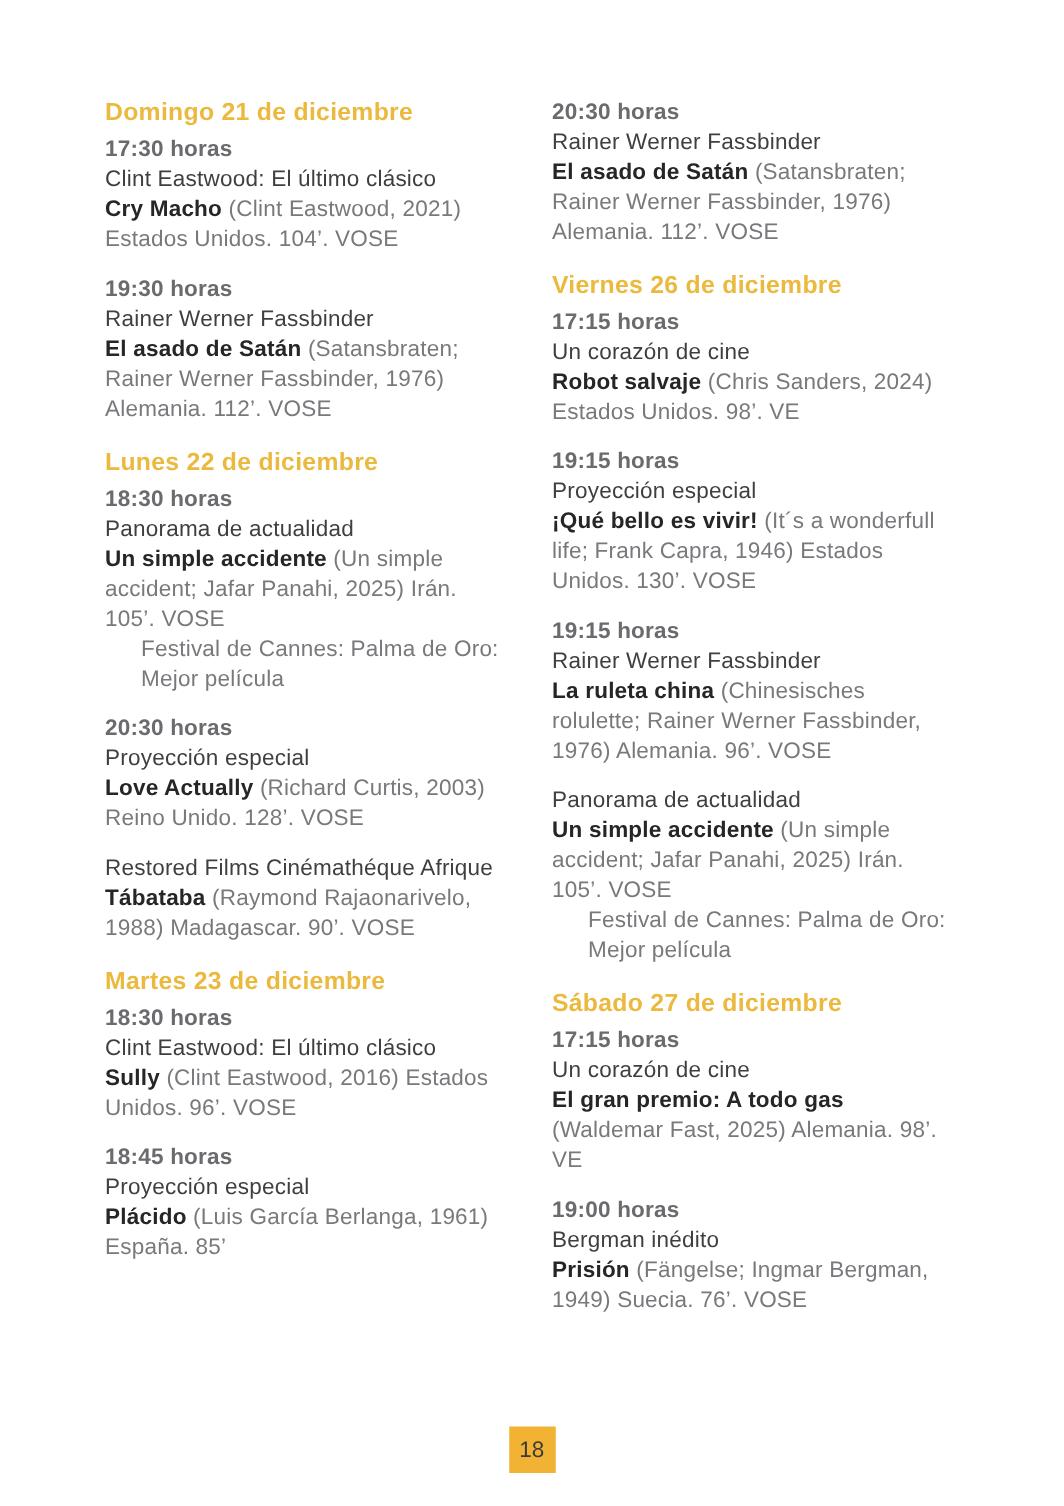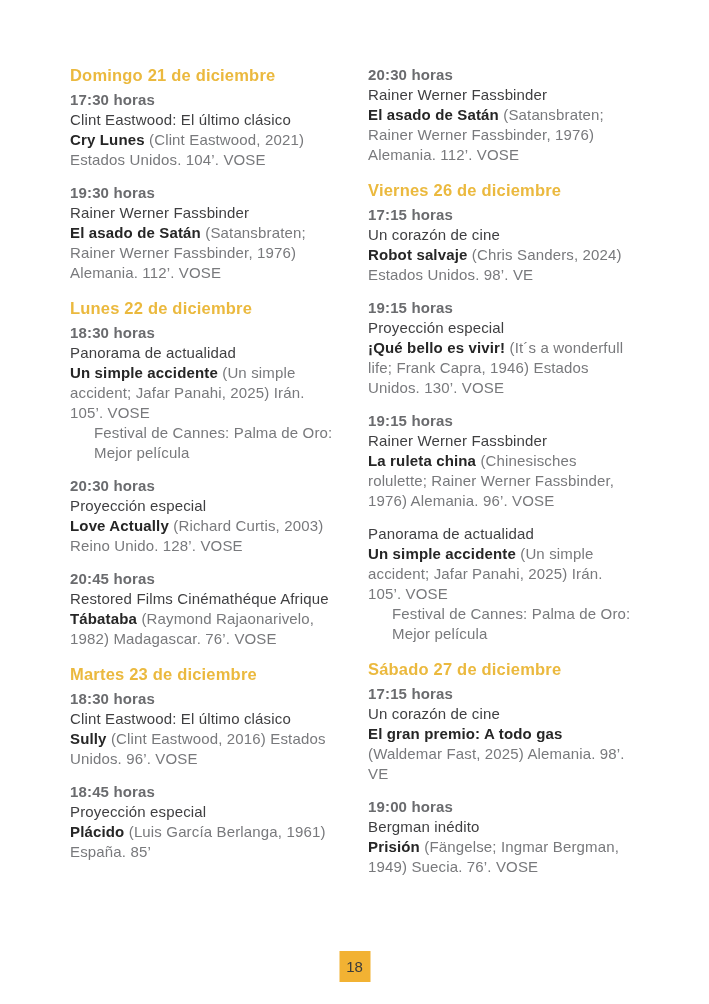--- a/index.html
+++ b/index.html
@@ -66,21 +66,21 @@
 </head>
 <body>
 
 <div class="page">
   <div class="columns">
     <div class="column">
         <h2 class="day-heading">Domingo 21 de diciembre</h2>
         <div class="session">
     <div class="time">17:30 horas</div>
     <div class="cycle">Clint Eastwood: El último clásico</div>
-    <p class="film"><span class="title">Cry Lunes</span> <span class="credits">(Clint Eastwood, 2021) Estados Unidos. 104’. VOSE</span></p>
+    <p class="film"><span class="title">Cry Macho</span> <span class="credits">(Clint Eastwood, 2021) Estados Unidos. 104’. VOSE</span></p>
 
   </div>
         <div class="session">
     <div class="time">19:30 horas</div>
     <div class="cycle">Rainer Werner Fassbinder</div>
     <p class="film"><span class="title">El asado de Satán</span> <span class="credits">(Satansbraten; Rainer Werner Fassbinder, 1976) Alemania. 112’. VOSE</span></p>
 
   </div>
         <h2 class="day-heading">Lunes 22 de diciembre</h2>
         <div class="session">
@@ -89,23 +89,22 @@
     <p class="film"><span class="title">Un simple accidente</span> <span class="credits">(Un simple accident; Jafar Panahi, 2025) Irán. 105’. VOSE</span></p>
     <div class="note">Festival de Cannes: Palma de Oro: Mejor película</div>
   </div>
         <div class="session">
     <div class="time">20:30 horas</div>
     <div class="cycle">Proyección especial</div>
     <p class="film"><span class="title">Love Actually</span> <span class="credits">(Richard Curtis, 2003) Reino Unido. 128’. VOSE</span></p>
 
   </div>
         <div class="session">
-    <div class="time">20:45 horas</div>
     <div class="cycle">Restored Films Cinémathéque Afrique</div>
-    <p class="film"><span class="title">Tábataba</span> <span class="credits">(Raymond Rajaonarivelo, 1982) Madagascar. 76’. VOSE</span></p>
+    <p class="film"><span class="title">Tábataba</span> <span class="credits">(Raymond Rajaonarivelo, 1988) Madagascar. 90’. VOSE</span></p>
 
   </div>
         <h2 class="day-heading">Martes 23 de diciembre</h2>
         <div class="session">
     <div class="time">18:30 horas</div>
     <div class="cycle">Clint Eastwood: El último clásico</div>
     <p class="film"><span class="title">Sully</span> <span class="credits">(Clint Eastwood, 2016) Estados Unidos. 96’. VOSE</span></p>
 
   </div>
         <div class="session">

